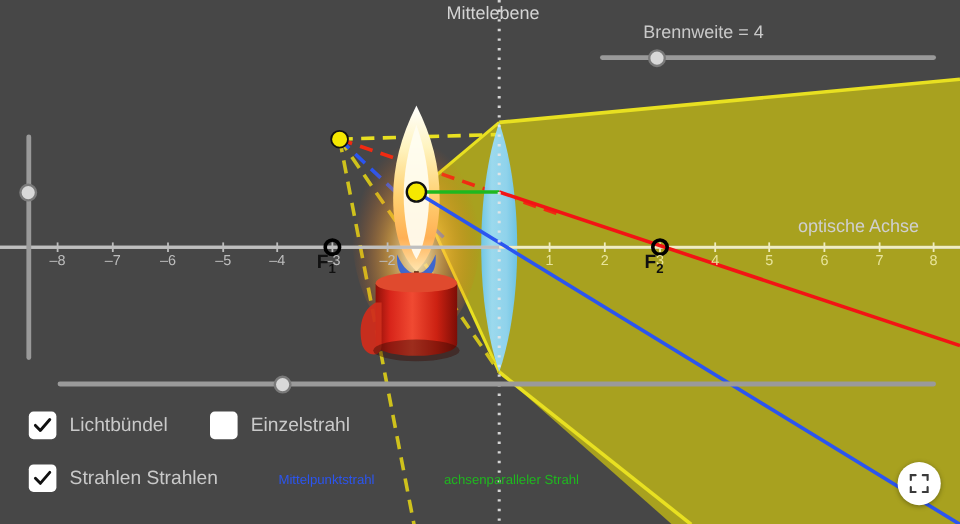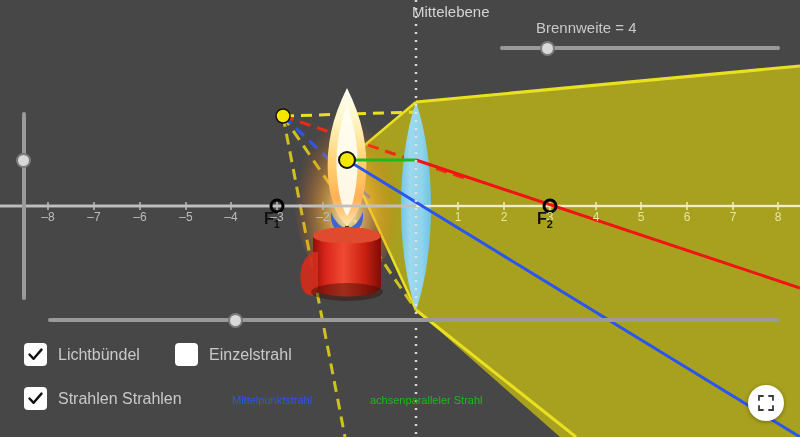--- a/index.html
+++ b/index.html
@@ -36,21 +36,21 @@
 
   
   .axnum{position:absolute;font-size:12px;transform:translateX(-50%);}
   .axnum.dark{color:#bdbdbd;}
   .axnum.onbeam{color:#e8e49a;}
   .axtitle{position:absolute;font-size:15px;color:#cfcfcf;}
 
   .fpoint-label{position:absolute;color:#111;font-size:16px;font-weight:bold;}
   .fpoint-label sub{font-size:11px;}
 
-  .plane-label{position:absolute;color:#d4d4d4;font-size:15px;white-space:nowrap;margin-left:40px;}
+  .plane-label{position:absolute;color:#d4d4d4;font-size:15px;white-space:nowrap;}
 
   
   .fsbtn{
     position:absolute;width:36px;height:36px;border-radius:50%;
     background:#fff;display:flex;align-items:center;justify-content:center;
     box-shadow:0 1px 4px rgba(0,0,0,.35);
   }
 </style>
 </head>
 <body>
@@ -190,20 +190,21 @@
   <div class="axnum onbeam" style="left:550px;top:210px;">3</div>
   <div class="axnum onbeam" style="left:596px;top:210px;">4</div>
   <div class="axnum onbeam" style="left:641px;top:210px;">5</div>
   <div class="axnum onbeam" style="left:687px;top:210px;">6</div>
   <div class="axnum onbeam" style="left:733px;top:210px;">7</div>
   <div class="axnum onbeam" style="left:778px;top:210px;">8</div>
 
   <div class="fpoint-label" style="left:264px;top:210px;"><span>F</span><sub>1</sub></div>
   <div class="fpoint-label" style="left:537px;top:210px;"><span>F</span><sub>2</sub></div>
 
+  <div class="axtitle" style="left:665px;top:180px;">optische Achse</div>
 
   <div class="plane-label" style="left:372px;top:3px;">Mittelebene</div>
 
   <div class="slider-label" style="left:536px;top:19px;">Brennweite = 4</div>
   <div class="slider-track" style="left:500px;top:46px;width:280px;height:4px;"></div>
   <div class="slider-knob" style="left:540px;top:41px;"></div>
 
   <div class="slider-track" style="left:22px;top:112px;width:4px;height:188px;"></div>
   <div class="slider-knob" style="left:16px;top:153px;"></div>
 

